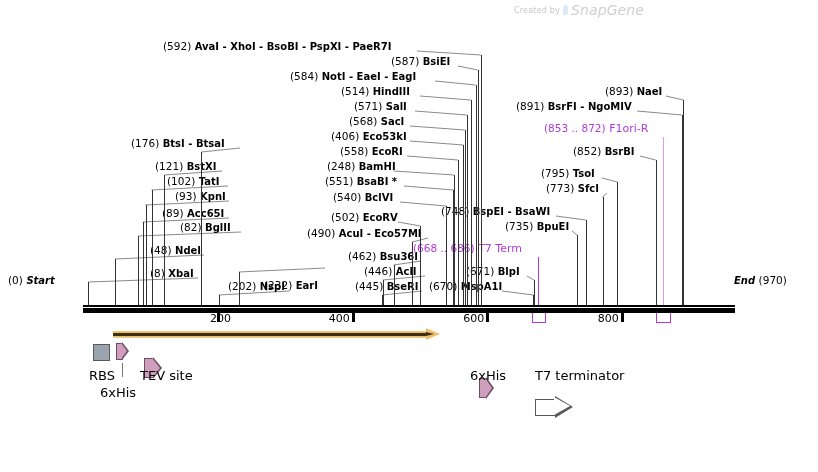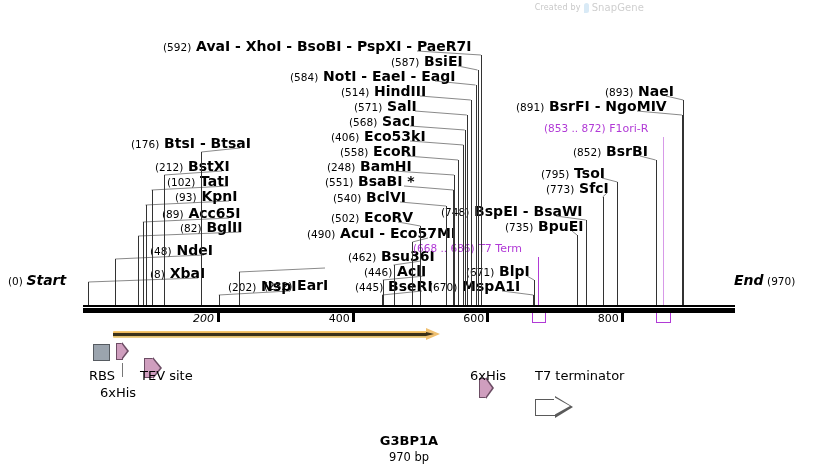--- a/index.html
+++ b/index.html
@@ -8,30 +8,30 @@
     font-family:"DejaVu Sans","Liberation Sans",sans-serif;
     -webkit-font-smoothing:antialiased;
   }
   #map{position:absolute;left:0;top:0;width:650px;height:472px;}
 
   
   .watermark{
     position:absolute;right:6px;top:2px;display:flex;align-items:center;gap:3px;
     font-size:8px;color:#c8c8c8;letter-spacing:.2px;user-select:none;
   }
-  .watermark .brand{font-size:10px;color:#cfcfcf;font-weight:400;letter-spacing:.1px;}
+  .watermark .brand{font-size:14px;color:#cfcfcf;font-weight:400;letter-spacing:.1px;font-style:italic;}
   .wm-drop{width:5px;height:10px;background:#d9eaf6;border-radius:3px 3px 3px 0;transform:rotate(0deg);}
 
   
   .lbl{
     position:absolute;white-space:nowrap;line-height:11px;
     font-size:11px;color:#000;
   }
   .lbl .pos{font-weight:400;font-size:10.5px;}
-  .lbl .nm{font-weight:bold;font-size:14px;}
+  .lbl .nm{font-weight:bold;font-size:10px;}
   .lbl.feat{color:#b13ad6;}
   .lbl.feat .pos{color:#b13ad6;}
   .lbl.feat .nm{color:#b13ad6;font-weight:normal;font-size:11px;}
   .lbl.end .nm{font-style:italic;}
   .lbl.start .nm{font-style:italic;}
 
   
   .backbone{
     position:absolute;left:83px;top:308px;width:652px;height:5px;background:#000;
   }
@@ -128,21 +128,21 @@
     <g id="leader-group-feat" stroke="#b13ad6" stroke-width="1.2" fill="none"></g>
   </svg>
 
   <div id="label-layer">
       <div class="lbl" style="left: 150px; top: 268px;"><span class="pos">(8)</span><span class="nm"> XbaI</span></div>
       <div class="lbl" style="left: 150px; top: 245px;"><span class="pos">(48)</span><span class="nm"> NdeI</span></div>
       <div class="lbl" style="left: 180px; top: 222px;"><span class="pos">(82)</span><span class="nm"> BglII</span></div>
       <div class="lbl" style="left: 162px; top: 208px;"><span class="pos">(89)</span><span class="nm"> Acc65I</span></div>
       <div class="lbl" style="left: 175px; top: 191px;"><span class="pos">(93)</span><span class="nm"> KpnI</span></div>
       <div class="lbl" style="left: 167px; top: 176px;"><span class="pos">(102)</span><span class="nm"> TatI</span></div>
-      <div class="lbl" style="left: 155px; top: 161px;"><span class="pos">(212)</span><span class="nm"> BstXI</span></div>
+      <div class="lbl" style="left: 155px; top: 161px;"><span class="pos">(121)</span><span class="nm"> BstXI</span></div>
       <div class="lbl" style="left: 131px; top: 138px;"><span class="pos">(176)</span><span class="nm"> BtsI - BtsaI</span></div>
       <div class="lbl" style="left: 228px; top: 281px;"><span class="pos">(202)</span><span class="nm"> NspI</span></div>
       <div class="lbl" style="left: 264px; top: 258px; margin-top: 22px;"><span class="pos">(232)</span><span class="nm"> EarI</span></div>
       <div class="lbl" style="left: 355px; top: 281px;"><span class="pos">(445)</span><span class="nm"> BseRI</span></div>
       <div class="lbl" style="left: 364px; top: 266px;"><span class="pos">(446)</span><span class="nm"> AclI</span></div>
       <div class="lbl" style="left: 348px; top: 251px;"><span class="pos">(462)</span><span class="nm"> Bsu36I</span></div>
       <div class="lbl" style="left: 307px; top: 228px;"><span class="pos">(490)</span><span class="nm"> AcuI - Eco57MI</span></div>
       <div class="lbl" style="left: 331px; top: 212px;"><span class="pos">(502)</span><span class="nm"> EcoRV</span></div>
       <div class="lbl" style="left: 333px; top: 192px;"><span class="pos">(540)</span><span class="nm"> BclVI</span></div>
       <div class="lbl" style="left: 325px; top: 176px;"><span class="pos">(551)</span><span class="nm"> BsaBI *</span></div>
@@ -213,21 +213,21 @@
       <div class="tickline dark" style="left: 602.584px; top: 197px; height: 108px;"></div>
       <div class="tickline dark" style="left: 617.371px; top: 182px; height: 123px;"></div>
       <div class="tickline dark" style="left: 655.685px; top: 160px; height: 145px;"></div>
       <div class="tickline dark" style="left: 681.899px; top: 115px; height: 190px;"></div>
       <div class="tickline dark" style="left: 683.243px; top: 100px; height: 205px;"></div>
       <div class="tickline purple" style="left: 538.056px; top: 257px; height: 48px;"></div>
       <div class="tickline lilac" style="left: 662.742px; top: 137px; height: 168px;"></div>
     </div>
   <div id="axis-layer">
       <div class="axistick" style="left: 217.433px;"></div>
-      <div class="axisnum" style="left: 216px; font-style: italic;">200</div>
+      <div class="axisnum" style="left: 233px;">200</div>
       <div class="axistick" style="left: 351.866px;"></div>
       <div class="axisnum" style="left: 351.866px;">400</div>
       <div class="axistick" style="left: 486.299px;"></div>
       <div class="axisnum" style="left: 486.299px;">600</div>
       <div class="axistick" style="left: 620.732px;"></div>
       <div class="axisnum" style="left: 620.732px;">800</div>
     </div>
   <div id="bracket-layer">
       <div class="fbracket" style="left: 532.006px; width: 12.099px;"></div>
       <div class="fbracket" style="left: 656.357px; width: 12.7711px;"></div>
@@ -269,15 +269,13 @@
   <div class="fstem" style="left:122px;top:363px;height:14px;"></div>
 
   <div id="feature-label-layer">
       <div class="flabel" style="left: 89px; top: 368px;">RBS</div>
       <div class="flabel" style="left: 100px; top: 385px;">6xHis</div>
       <div class="flabel" style="left: 140px; top: 368px;">TEV site</div>
       <div class="flabel" style="left: 470px; top: 368px;">6xHis</div>
       <div class="flabel" style="left: 535px; top: 368px;">T7 terminator</div>
     </div>
 
-  <div class="title" style="top:433px;">G3BP1A</div>
-  <div class="subtitle" style="top:450px;">970 bp</div>
 </div>
 
 </body></html>

